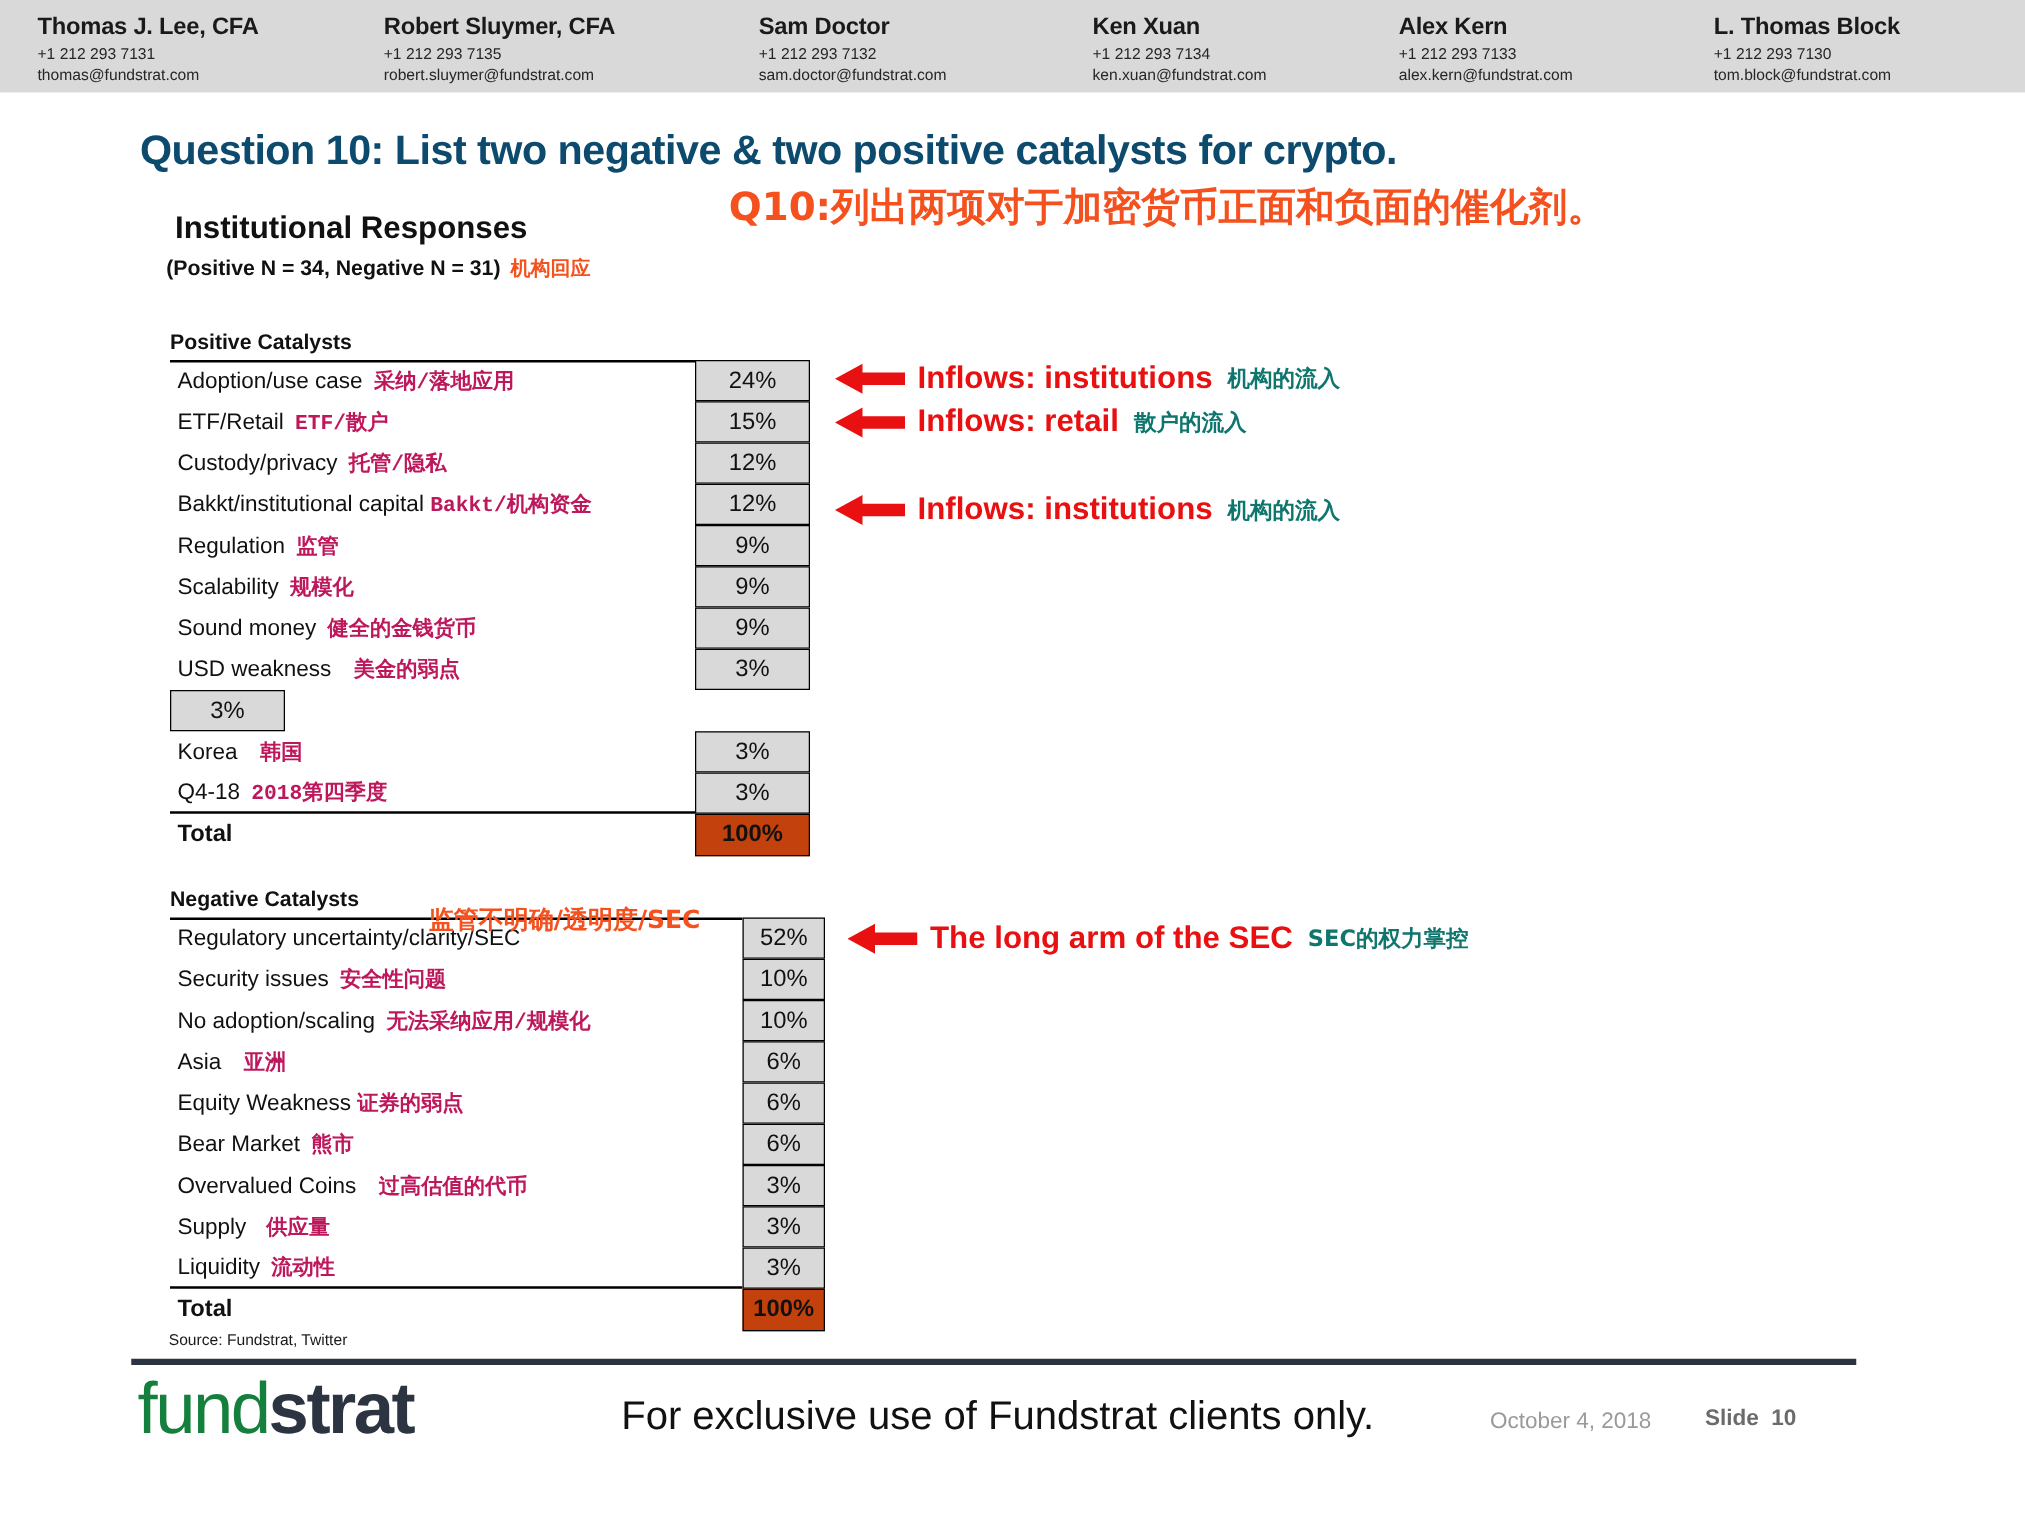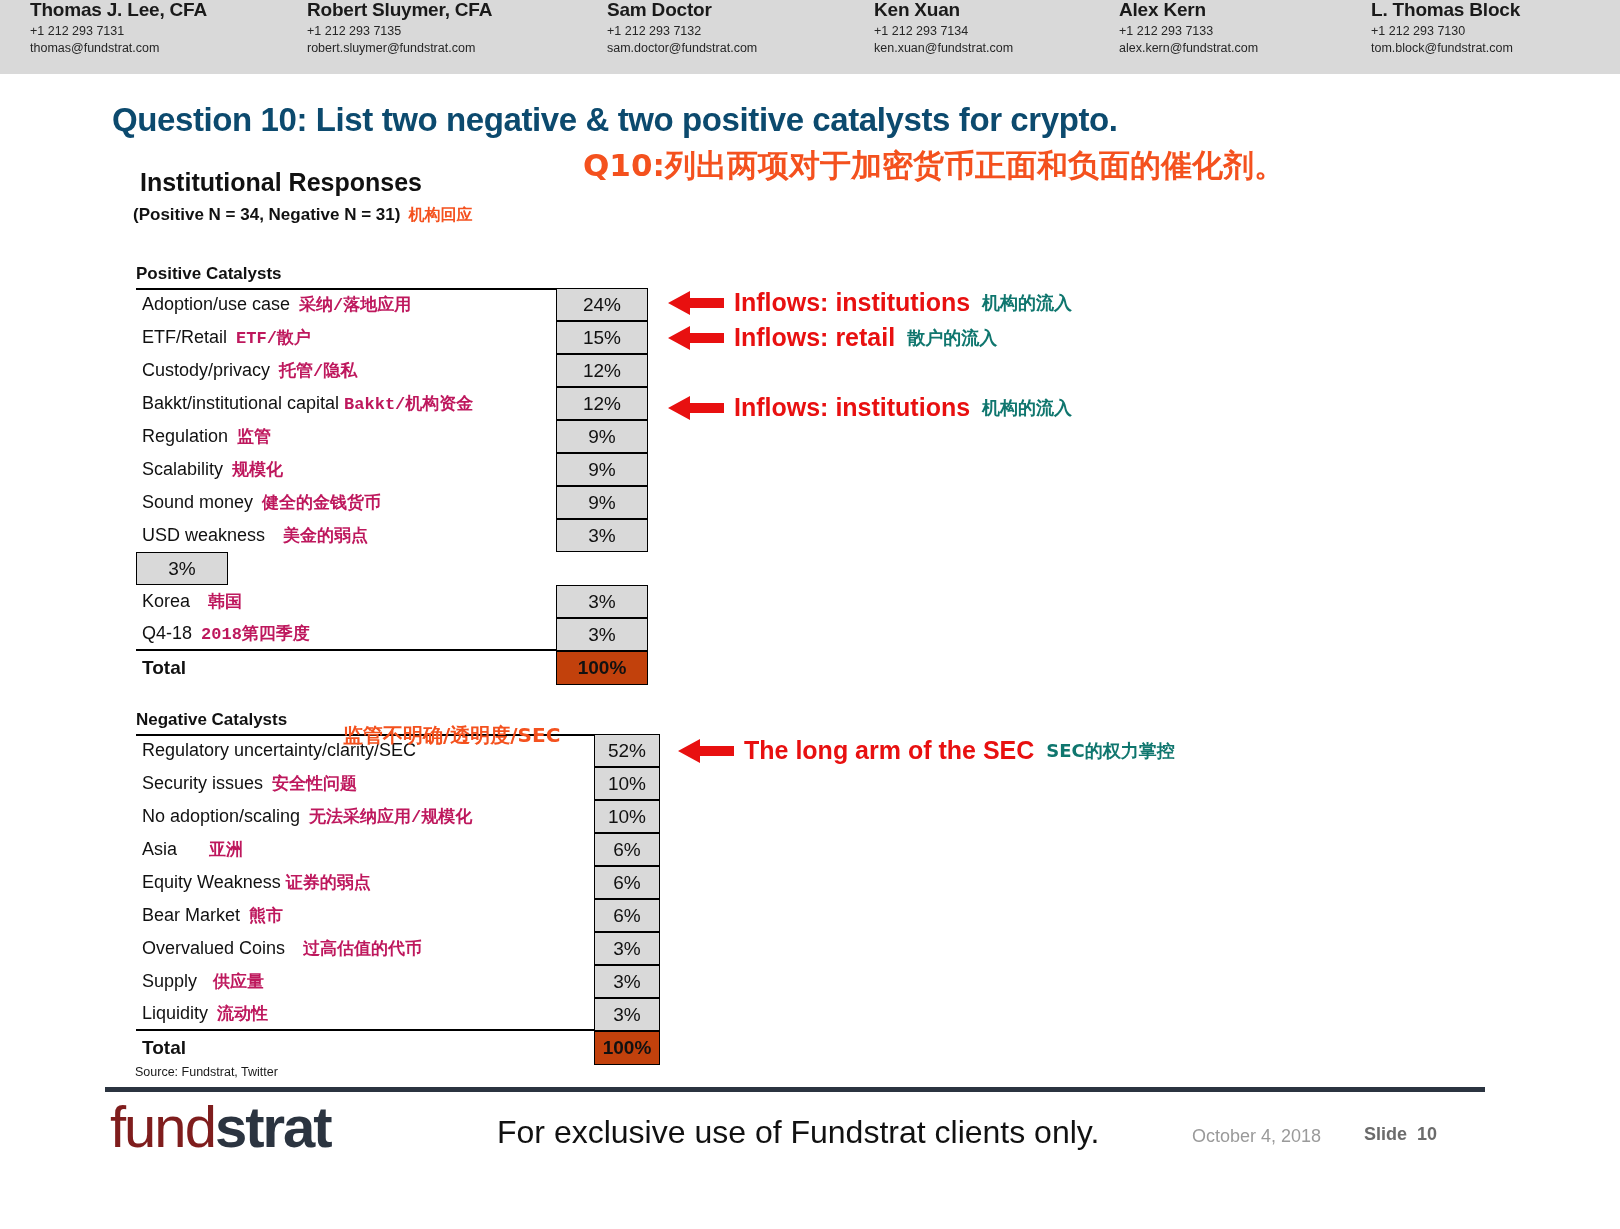--- a/index.html
+++ b/index.html
@@ -12,21 +12,21 @@
     -webkit-font-smoothing:antialiased;
   }
 
   
   .contact-bar{
     position:absolute;left:0;top:0;width:1620px;height:74px;
     background:#d9d9d9;
     display:flex;
   }
   .contact-card{
-    position:absolute;top:0;
+    position:absolute;top:12px;
   }
   .contact-name{
     font-size:19px;font-weight:bold;color:#1a1a1a;letter-spacing:-0.2px;
     line-height:20px;white-space:nowrap;
   }
   .contact-phone{
     font-size:12.5px;color:#262626;line-height:16px;white-space:nowrap;
     margin-top:3px;
   }
   .contact-email{
@@ -152,21 +152,21 @@
 
   
   .footer-rule{
     position:absolute;left:105px;top:1087px;width:1380px;height:5px;
     background:#2b3440;
   }
   .logo{
     position:absolute;left:110px;top:1096px;
     font-size:58px;letter-spacing:-2px;line-height:62px;white-space:nowrap;
   }
-  .logo .fund{ color:#7f1d1d;font-weight:normal; }
+  .logo .fund{ color:#15803d;font-weight:normal; }
   .logo .strat{ color:#2b3440;font-weight:bold; }
   .foot-main{
     position:absolute;left:497px;top:1114px;
     font-size:32px;color:#111;white-space:nowrap;
   }
   .foot-date{
     position:absolute;left:1192px;top:1126px;
     font-size:18px;color:#9a9a9a;white-space:nowrap;
   }
   .foot-slide{
@@ -328,21 +328,21 @@
   <div class="row">
     <div class="label" style="width:458px;">
       <span>No adoption/scaling</span>
         <span class="cn">无法采纳应用/规模化</span>
     </div>
     <div class="pct" style="width:66px;">10%</div>
   </div>
   <div class="row">
     <div class="label" style="width:458px;">
       <span>Asia</span>
-        <span class="cn" style="margin-left:32px;">亚洲</span>
+        <span class="cn" style="margin-left:18px;">亚洲</span>
     </div>
     <div class="pct" style="width:66px;">6%</div>
   </div>
   <div class="row">
     <div class="label" style="width:458px;">
       <span>Equity Weakness</span>
         <span class="cn nogap">证券的弱点</span>
     </div>
     <div class="pct" style="width:66px;">6%</div>
   </div>

